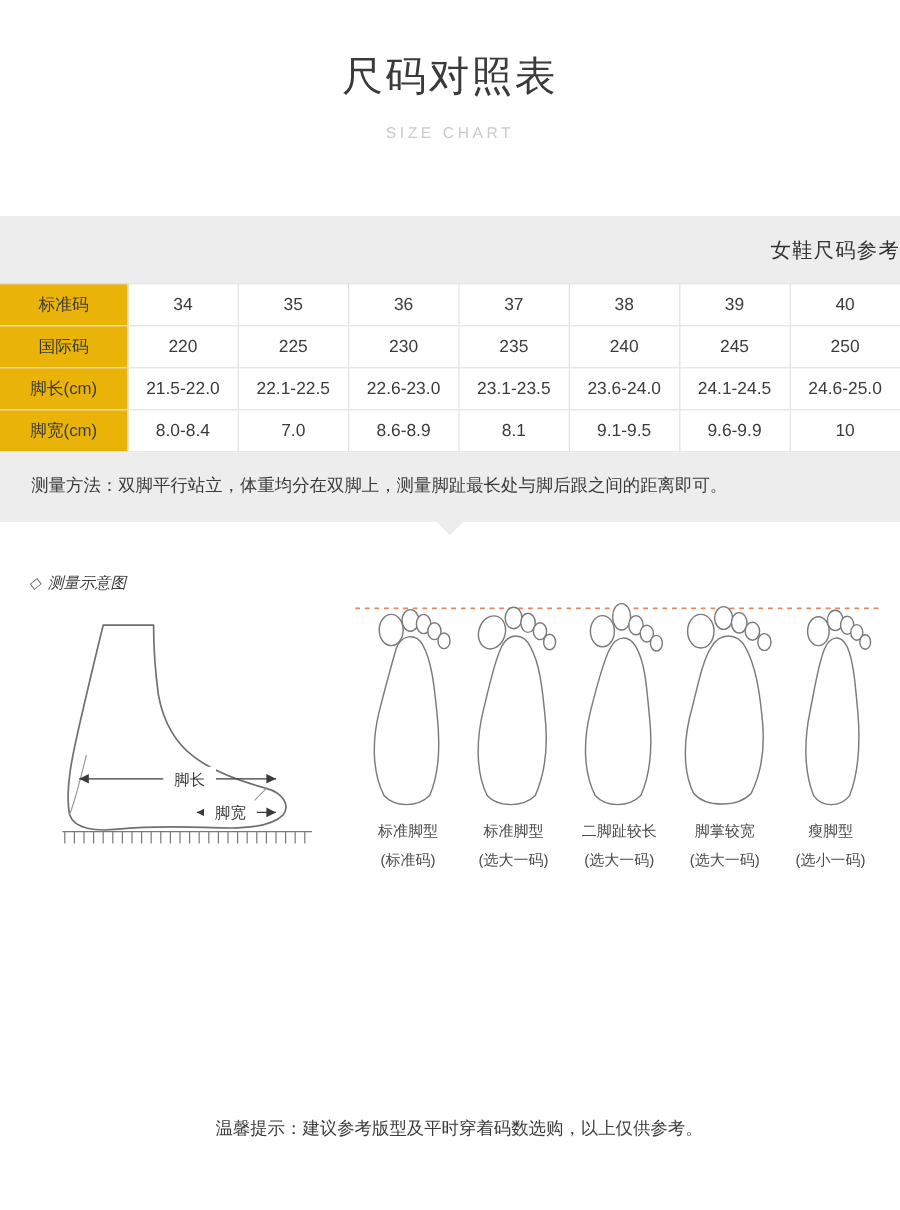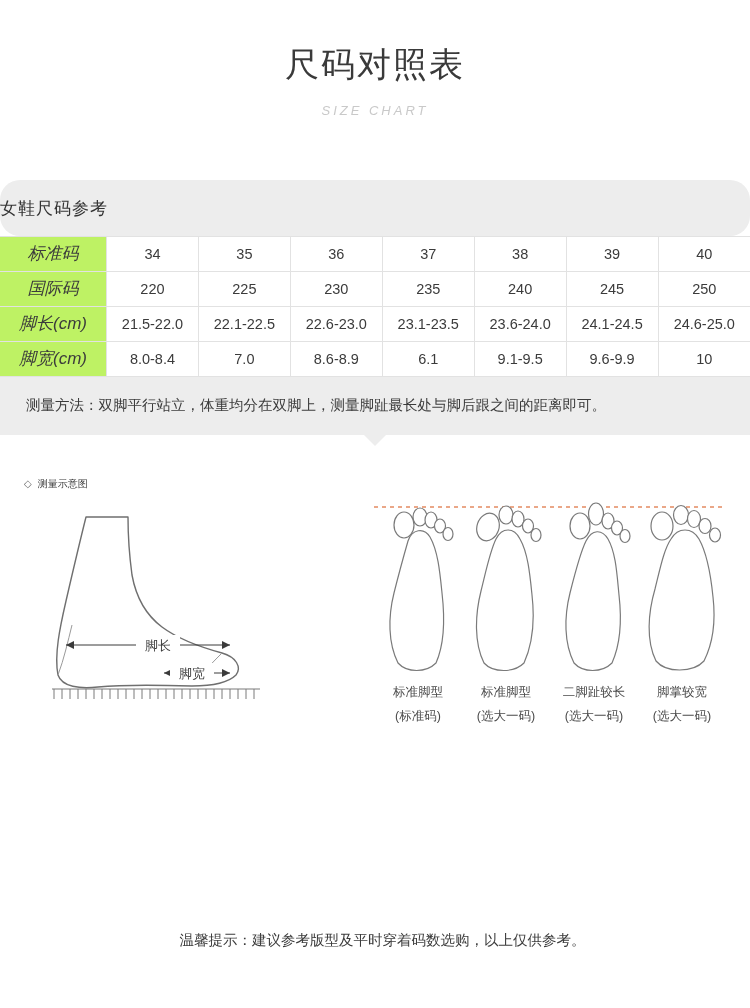--- a/index.html
+++ b/index.html
@@ -31,56 +31,53 @@
     letter-spacing: 2px;
     font-weight: normal;
     margin: 0;
     line-height: 1.2;
   }
   .title-en {
     font-size: 13px;
     color: #c9c9c9;
     letter-spacing: 3px;
     margin-top: 18px;
-    font-style: italic;
   }
 
   
   .table-block {
     margin-top: 62px;
     width: 750px;
   }
   .tbl-head {
     background: #ededed;
-    text-align: left;
+    text-align: right;
     font-size: 17px;
     color: #333;
     padding: 17px 0 16px 0;
     letter-spacing: 1px;
-    border-radius: 20px;
   }
   table.size {
     width: 750px;
     border-collapse: collapse;
     table-layout: fixed;
   }
   table.size td {
     border: 1px solid #e2e2e2;
     text-align: center;
     font-size: 14.5px;
     color: #3b3b3b;
     height: 34px;
     padding: 0 2px;
     white-space: nowrap;
   }
   table.size td.rowhead {
-    background: #bef264;
-    font-size: 17px;
+    background: #eab308;
+    font-size: 14px;
     width: 102px;
-    font-style: italic;
   }
   table.size tr td:first-child {
     border-left: none;
   }
   table.size tr td:last-child {
     border-right: none;
   }
 
   
   .note-strip {
@@ -115,22 +112,23 @@
   }
   .left-col {
     width: 250px;
     flex: 0 0 250px;
   }
   .right-col {
     flex: 1 1 auto;
     padding-left: 22px;
   }
   .sec-title {
-    font-size: 10px;
-    color: #3b3b3b;
+    font-size: 13px;
+    color: #3b3b3b;
+    font-style: italic;
   }
   .sec-title .diamond {
     display: inline-block;
     margin-right: 6px;
     color: #6b6b6b;
   }
 
   .foot-side-wrap {
     margin-top: 18px;
   }
@@ -205,21 +203,21 @@
           <td>23.1-23.5</td>
           <td>23.6-24.0</td>
           <td>24.1-24.5</td>
           <td>24.6-25.0</td>
         </tr>
         <tr>
           <td class="rowhead">脚宽(cm)</td>
           <td>8.0-8.4</td>
           <td>7.0</td>
           <td>8.6-8.9</td>
-          <td>6.1</td>
+          <td>8.1</td>
           <td>9.1-9.5</td>
           <td>9.6-9.9</td>
           <td>10</td>
         </tr>
       </tbody>
     </table>
   </div>
 
   <div class="note-strip">
     <span class="label">测量方法：</span><span>双脚平行站立，体重均分在双脚上，测量脚趾最长处与脚后跟之间的距离即可。</span>
@@ -346,20 +344,34 @@
             <ellipse cx="24" cy="33" rx="11" ry="14" fill="#fff" stroke="#7a7a7a" stroke-width="1.2"></ellipse>
             <ellipse cx="43" cy="22" rx="7.5" ry="9.5" fill="#fff" stroke="#7a7a7a" stroke-width="1.2"></ellipse>
             <ellipse cx="56" cy="26" rx="6.5" ry="8.5" fill="#fff" stroke="#7a7a7a" stroke-width="1.2"></ellipse>
             <ellipse cx="67" cy="33" rx="6" ry="7.5" fill="#fff" stroke="#7a7a7a" stroke-width="1.2"></ellipse>
             <ellipse cx="77" cy="42" rx="5.5" ry="7" fill="#fff" stroke="#7a7a7a" stroke-width="1.2"></ellipse>
           </svg>
           <div class="foot-cap">脚掌较宽</div>
           <div class="foot-cap">(选大一码)</div>
         </div>
 
+        <div class="foot-item">
+          <svg width="88" height="180" viewBox="0 0 88 180">
+            <line x1="0" y1="14" x2="88" y2="14" stroke="#e38a62" stroke-width="1.3" stroke-dasharray="4 4"></line>
+            <path d="M30 170 C22 150 22 124 27 100 C31 80 34 60 39 48 C44 36 53 36 58 46
+                     C64 60 65 82 67 102 C69 128 67 152 60 170 C52 180 37 180 30 170 Z" fill="#ffffff" stroke="#7a7a7a" stroke-width="1.2"></path>
+            <ellipse cx="34" cy="33" rx="9" ry="12" fill="#fff" stroke="#7a7a7a" stroke-width="1.2"></ellipse>
+            <ellipse cx="48" cy="24" rx="6.5" ry="8.5" fill="#fff" stroke="#7a7a7a" stroke-width="1.2"></ellipse>
+            <ellipse cx="58" cy="28" rx="5.5" ry="7.5" fill="#fff" stroke="#7a7a7a" stroke-width="1.2"></ellipse>
+            <ellipse cx="66" cy="34" rx="5" ry="6.5" fill="#fff" stroke="#7a7a7a" stroke-width="1.2"></ellipse>
+            <ellipse cx="73" cy="42" rx="4.5" ry="6" fill="#fff" stroke="#7a7a7a" stroke-width="1.2"></ellipse>
+          </svg>
+          <div class="foot-cap">瘦脚型</div>
+          <div class="foot-cap">(选小一码)</div>
+        </div>
 
       </div>
     </div>
   </div>
 
   <div class="tip">
     <span>温馨提示：</span><span>建议参考版型及平时穿着码数选购，以上仅供参考。</span>
   </div>
 
 </div>

